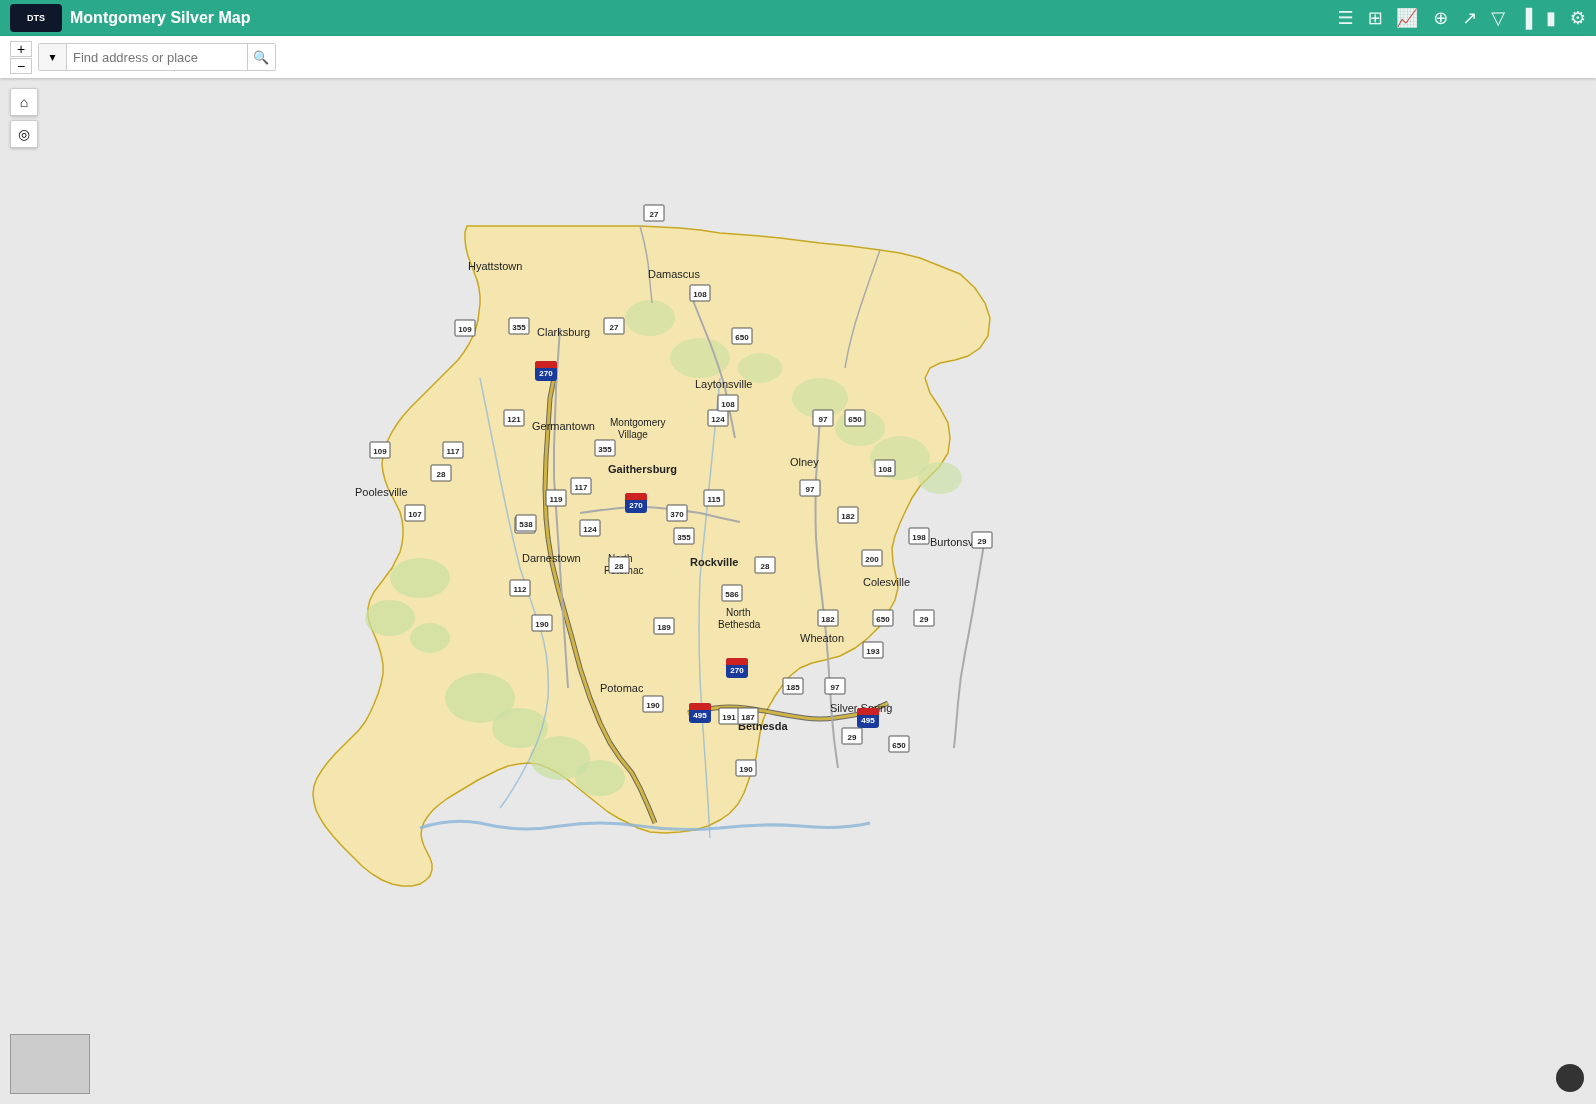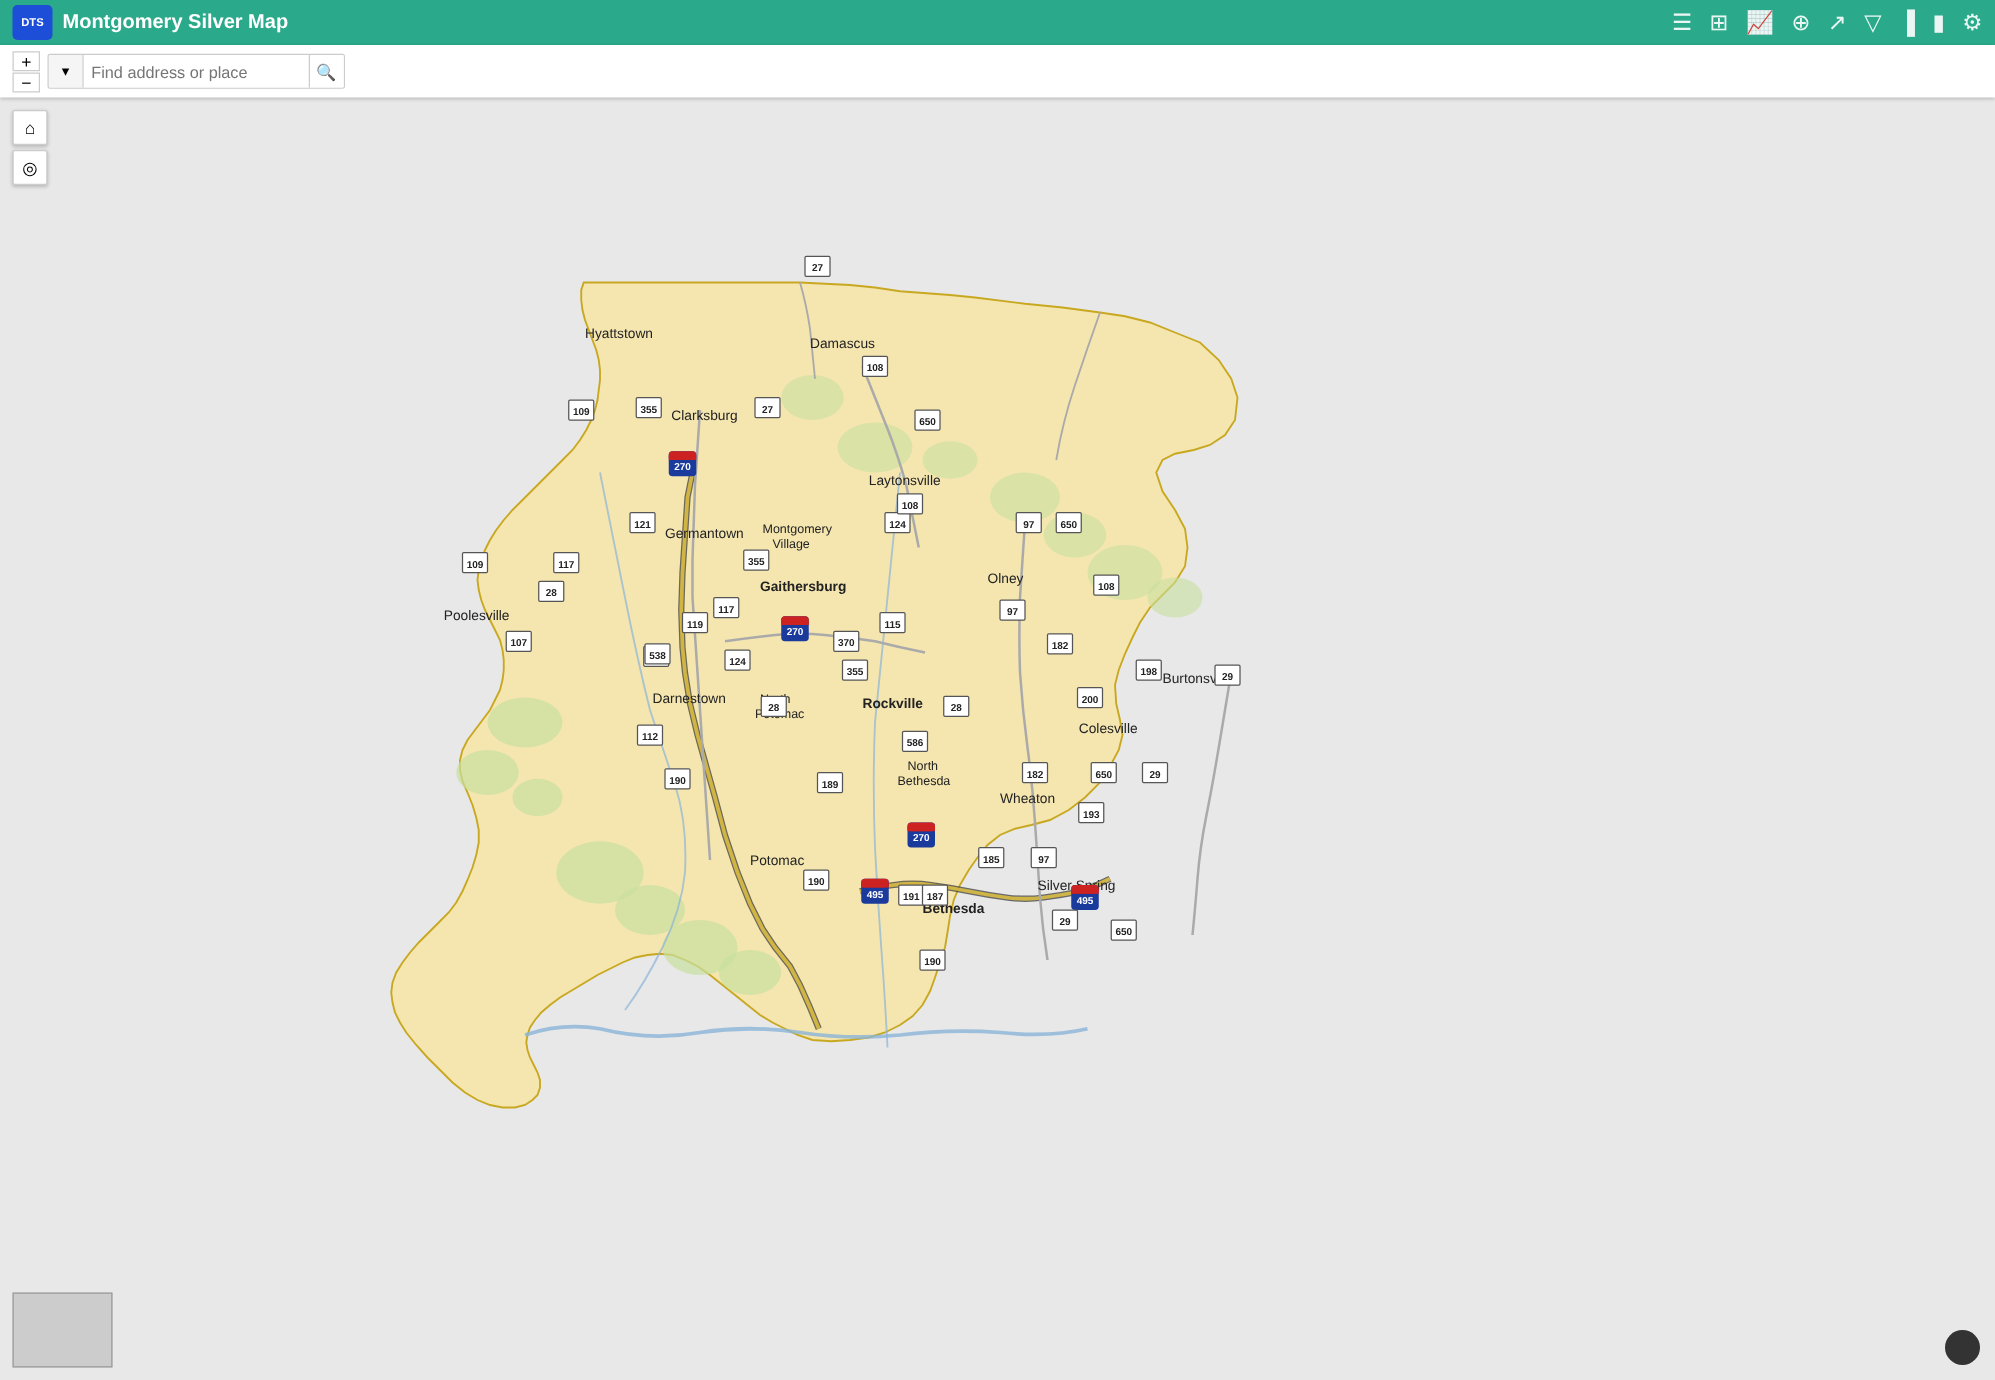--- a/index.html
+++ b/index.html
@@ -14,23 +14,23 @@
       align-items: center;
       justify-content: space-between;
       padding: 0 10px;
     }
     #header-left {
       display: flex;
       align-items: center;
       gap: 8px;
     }
     #app-logo {
-      width: 32px;
-      height: 28px;
-      background: #1d4ed8;
+      width: 52px;
+      height: 28px;
+      background: #0f172a;
       border-radius: 4px;
       display: flex;
       align-items: center;
       justify-content: center;
       font-size: 9px;
       color: white;
       font-weight: bold;
     }
     #app-title {
       color: white;

